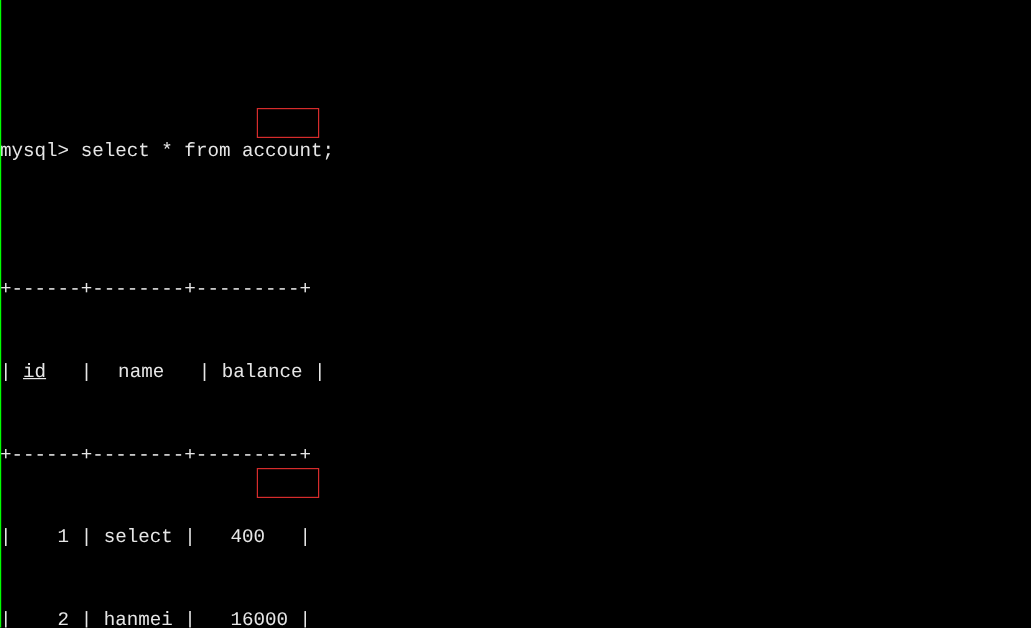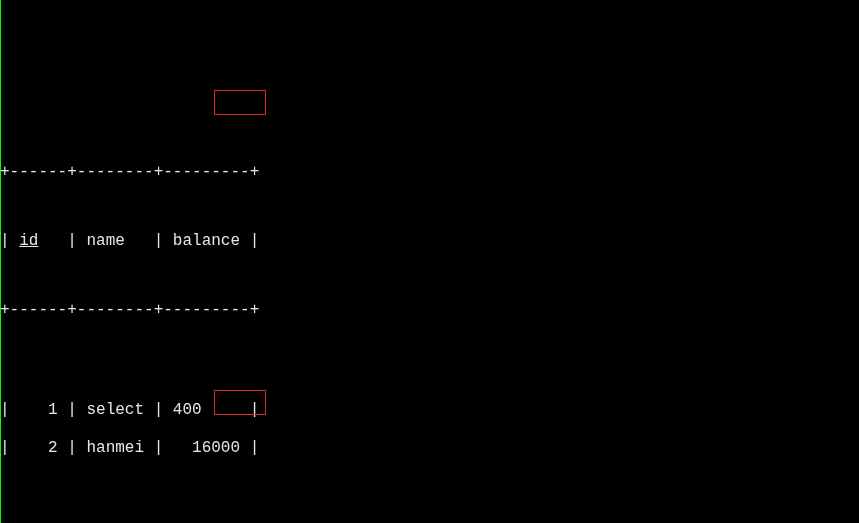--- a/index.html
+++ b/index.html
@@ -36,26 +36,27 @@
     pointer-events: none;
   }
 </style>
 </head>
 <body>
 
 <div class="terminal">
   <div class="left-border"></div>
 
   
+  <div class="row"><span class="prompt">mysql&gt;</span> <span class="stmt">select * from account;</span></div>
 
   
   <div class="row divider">+------+--------+---------+</div>
-  <div class="row">| <span class="headcell" style="display:inline-block;width:4ch;text-decoration:underline;">id</span> | <span class="headcell" style="display:inline-block;width:6ch;">name</span> | <span class="headcell" style="display:inline-block;width:7ch;">balance</span> |</div>
+  <div class="row">| <span class="headcell" style="display:inline-block;width:4ch;text-decoration:underline;">id</span> | <span class="headcell" style="display:inline-block;width:6ch;margin-left:12px;">name</span> | <span class="headcell" style="display:inline-block;width:7ch;">balance</span> |</div>
   <div class="row divider">+------+--------+---------+</div>
-  <div class="row">| <span class="datacell" style="display:inline-block;width:4ch;text-align:right;">1</span> | <span class="datacell" style="display:inline-block;width:6ch;">select</span> | <span class="datacell" style="display:inline-block;width:7ch;text-align:left;margin-top:31px;">400</span> |</div>
+  <div class="row">| <span class="datacell" style="display:inline-block;width:4ch;text-align:right;">1</span> | <span class="datacell" style="display:inline-block;width:6ch;">select</span> | <span class="datacell" style="display:inline-block;width:7ch;text-align:center;">400</span> |</div>
   <div class="row">| <span class="datacell" style="display:inline-block;width:4ch;text-align:right;">2</span> | <span class="datacell" style="display:inline-block;width:6ch;">hanmei</span> | <span class="datacell" style="display:inline-block;width:7ch;text-align:right;">16000</span> |</div>
   
   
   
   
 
   
   
   
   

